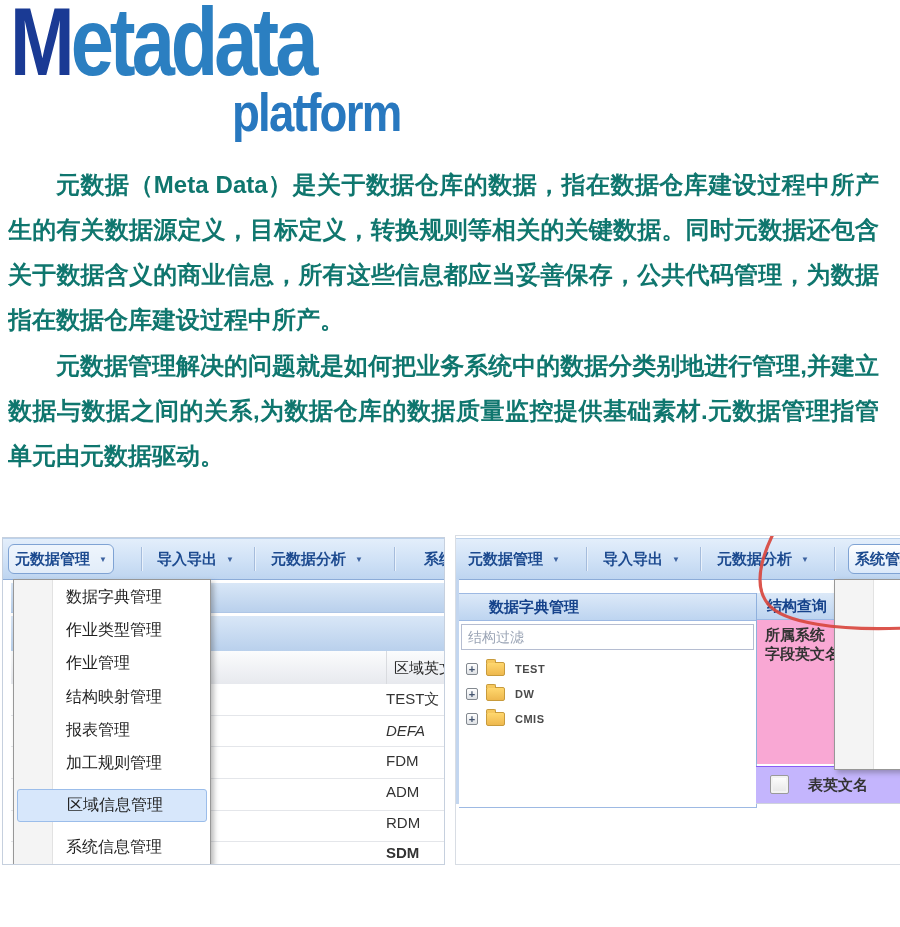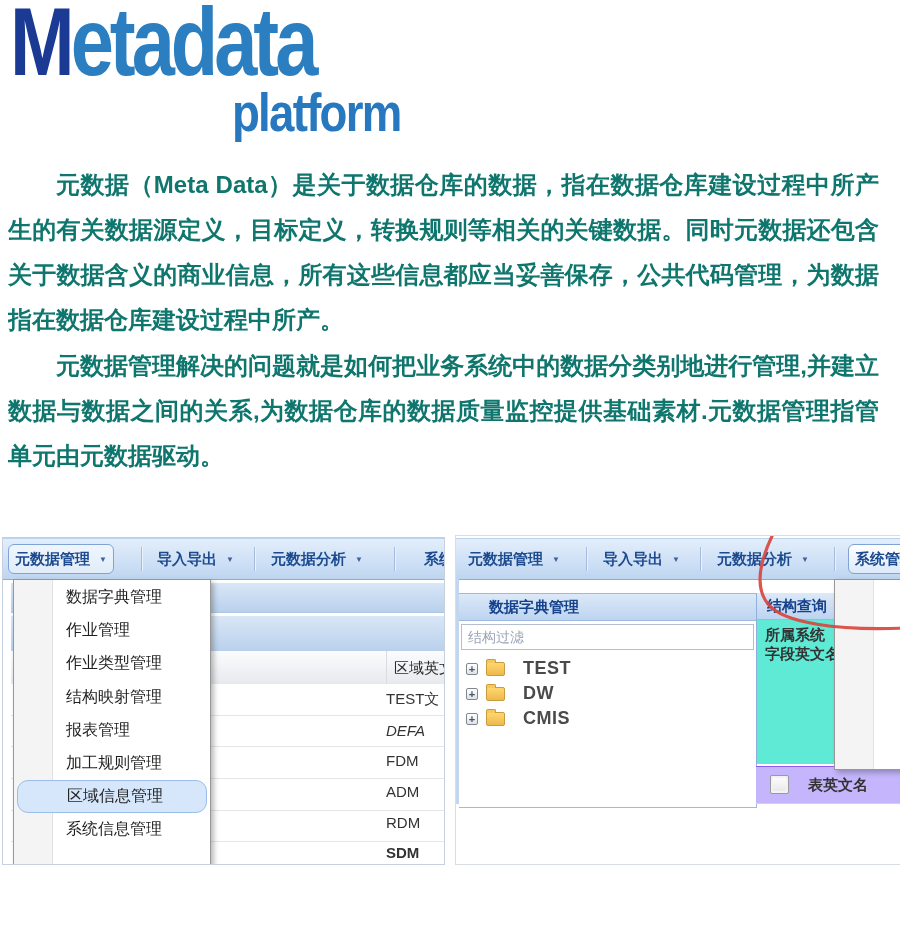--- a/index.html
+++ b/index.html
@@ -74,22 +74,22 @@
     box-shadow:3px 3px 5px rgba(60,60,60,.35);
   }
   #dd-left{left:10px;top:41px;width:196px;height:290px;}
   .dd-gutter{position:absolute;left:0;top:0;bottom:0;width:38px;background:#f4f4f4;border-right:1px solid #e2e2e2;}
   .dd-items{position:absolute;left:0;right:0;top:1px;}
   .dd-item{
     position:relative;height:33.2px;display:flex;align-items:center;
     padding-left:52px;font-size:16px;color:#1f1f1f;font-weight:500;white-space:nowrap;
   }
   .dd-item.sel{
-    background:#d7e7fb;border:1px solid #9bbdea;border-radius:11px;
-    margin:0 3px;padding-left:49px;height:31.2px;
+    background:#d7e7fb;border:1px solid #9bbdea;border-radius:3px;
+    margin:9px 3px;padding-left:49px;height:31.2px;
   }
   
   #dd-right{left:378px;top:43px;width:80px;height:189px;}
   
   .left-edge{position:absolute;left:0;top:43px;bottom:60px;width:3px;background:#c3d6ef;}
   .panel-hd{
     height:26px;background:linear-gradient(#dce9f8,#bdd4f0);
     border-bottom:1px solid #9db9e3;display:flex;align-items:center;
     font-size:15px;font-weight:bold;color:#15428b;white-space:nowrap;overflow:hidden;
   }
@@ -114,24 +114,24 @@
   }
   .plusbox::after{content:"+";}
   .folder{
     width:17px;height:12px;margin-left:8px;position:relative;flex:0 0 auto;
     background:linear-gradient(#ffd76e,#eeb84e);border:1px solid #c89b3c;border-radius:2px;
   }
   .folder::before{
     content:"";position:absolute;left:-1px;top:-4px;width:8px;height:3px;
     background:#f6c85e;border:1px solid #c89b3c;border-bottom:none;border-radius:2px 2px 0 0;
   }
-  .tree-label{margin-left:18px;font-size:18px;font-weight:600;color:#4a4a4a;letter-spacing:.5px;}
+  .tree-label{margin-left:10px;font-size:11px;font-weight:600;color:#4a4a4a;letter-spacing:.5px;}
   #detail-panel{
     position:absolute;left:300px;top:57px;width:145px;height:171px;
-    border-left:1px solid #8fb0dd;box-sizing:border-box;background:#5eead4;
+    border-left:1px solid #8fb0dd;box-sizing:border-box;background:#f9a8d4;
   }
   #detail-panel .panel-hd{padding-left:10px;}
   .field-label{font-size:15px;font-weight:600;color:#333;padding-left:8px;white-space:nowrap;}
   .fl1{margin-top:6px;}
   .fl2{}
   .chk-row{
     position:absolute;left:300px;top:230px;width:145px;height:36px;background:#c4b5fd;
     border-top:1px solid #8b5cf6;border-bottom:1px solid #cfd3dc;
   }
   .checkbox{
@@ -208,22 +208,22 @@
   <div class="grid-cell" style="top:176.7px;font-style:italic;">DEFA</div>
   <div class="grid-cell" style="top:207.4px;">FDM</div>
   <div class="grid-cell" style="top:238.1px;">ADM</div>
   <div class="grid-cell" style="top:268.8px;">RDM</div>
   <div class="grid-cell" style="top:299.5px;font-weight:bold;">SDM</div>
 
   <div class="dropdown z3" id="dd-left">
     <div class="dd-gutter"></div>
     <div class="dd-items">
       <div class="dd-item">数据字典管理</div>
+      <div class="dd-item">作业类型管理</div>
       <div class="dd-item">作业管理</div>
-      <div class="dd-item">作业类型管理</div>
       <div class="dd-item">结构映射管理</div>
       <div class="dd-item">报表管理</div>
       <div class="dd-item">加工规则管理</div>
       <div class="dd-item sel">区域信息管理</div>
       <div class="dd-item">系统信息管理</div>
     </div>
   </div>
 </div>
 
 <div class="shot" id="shot-right">

